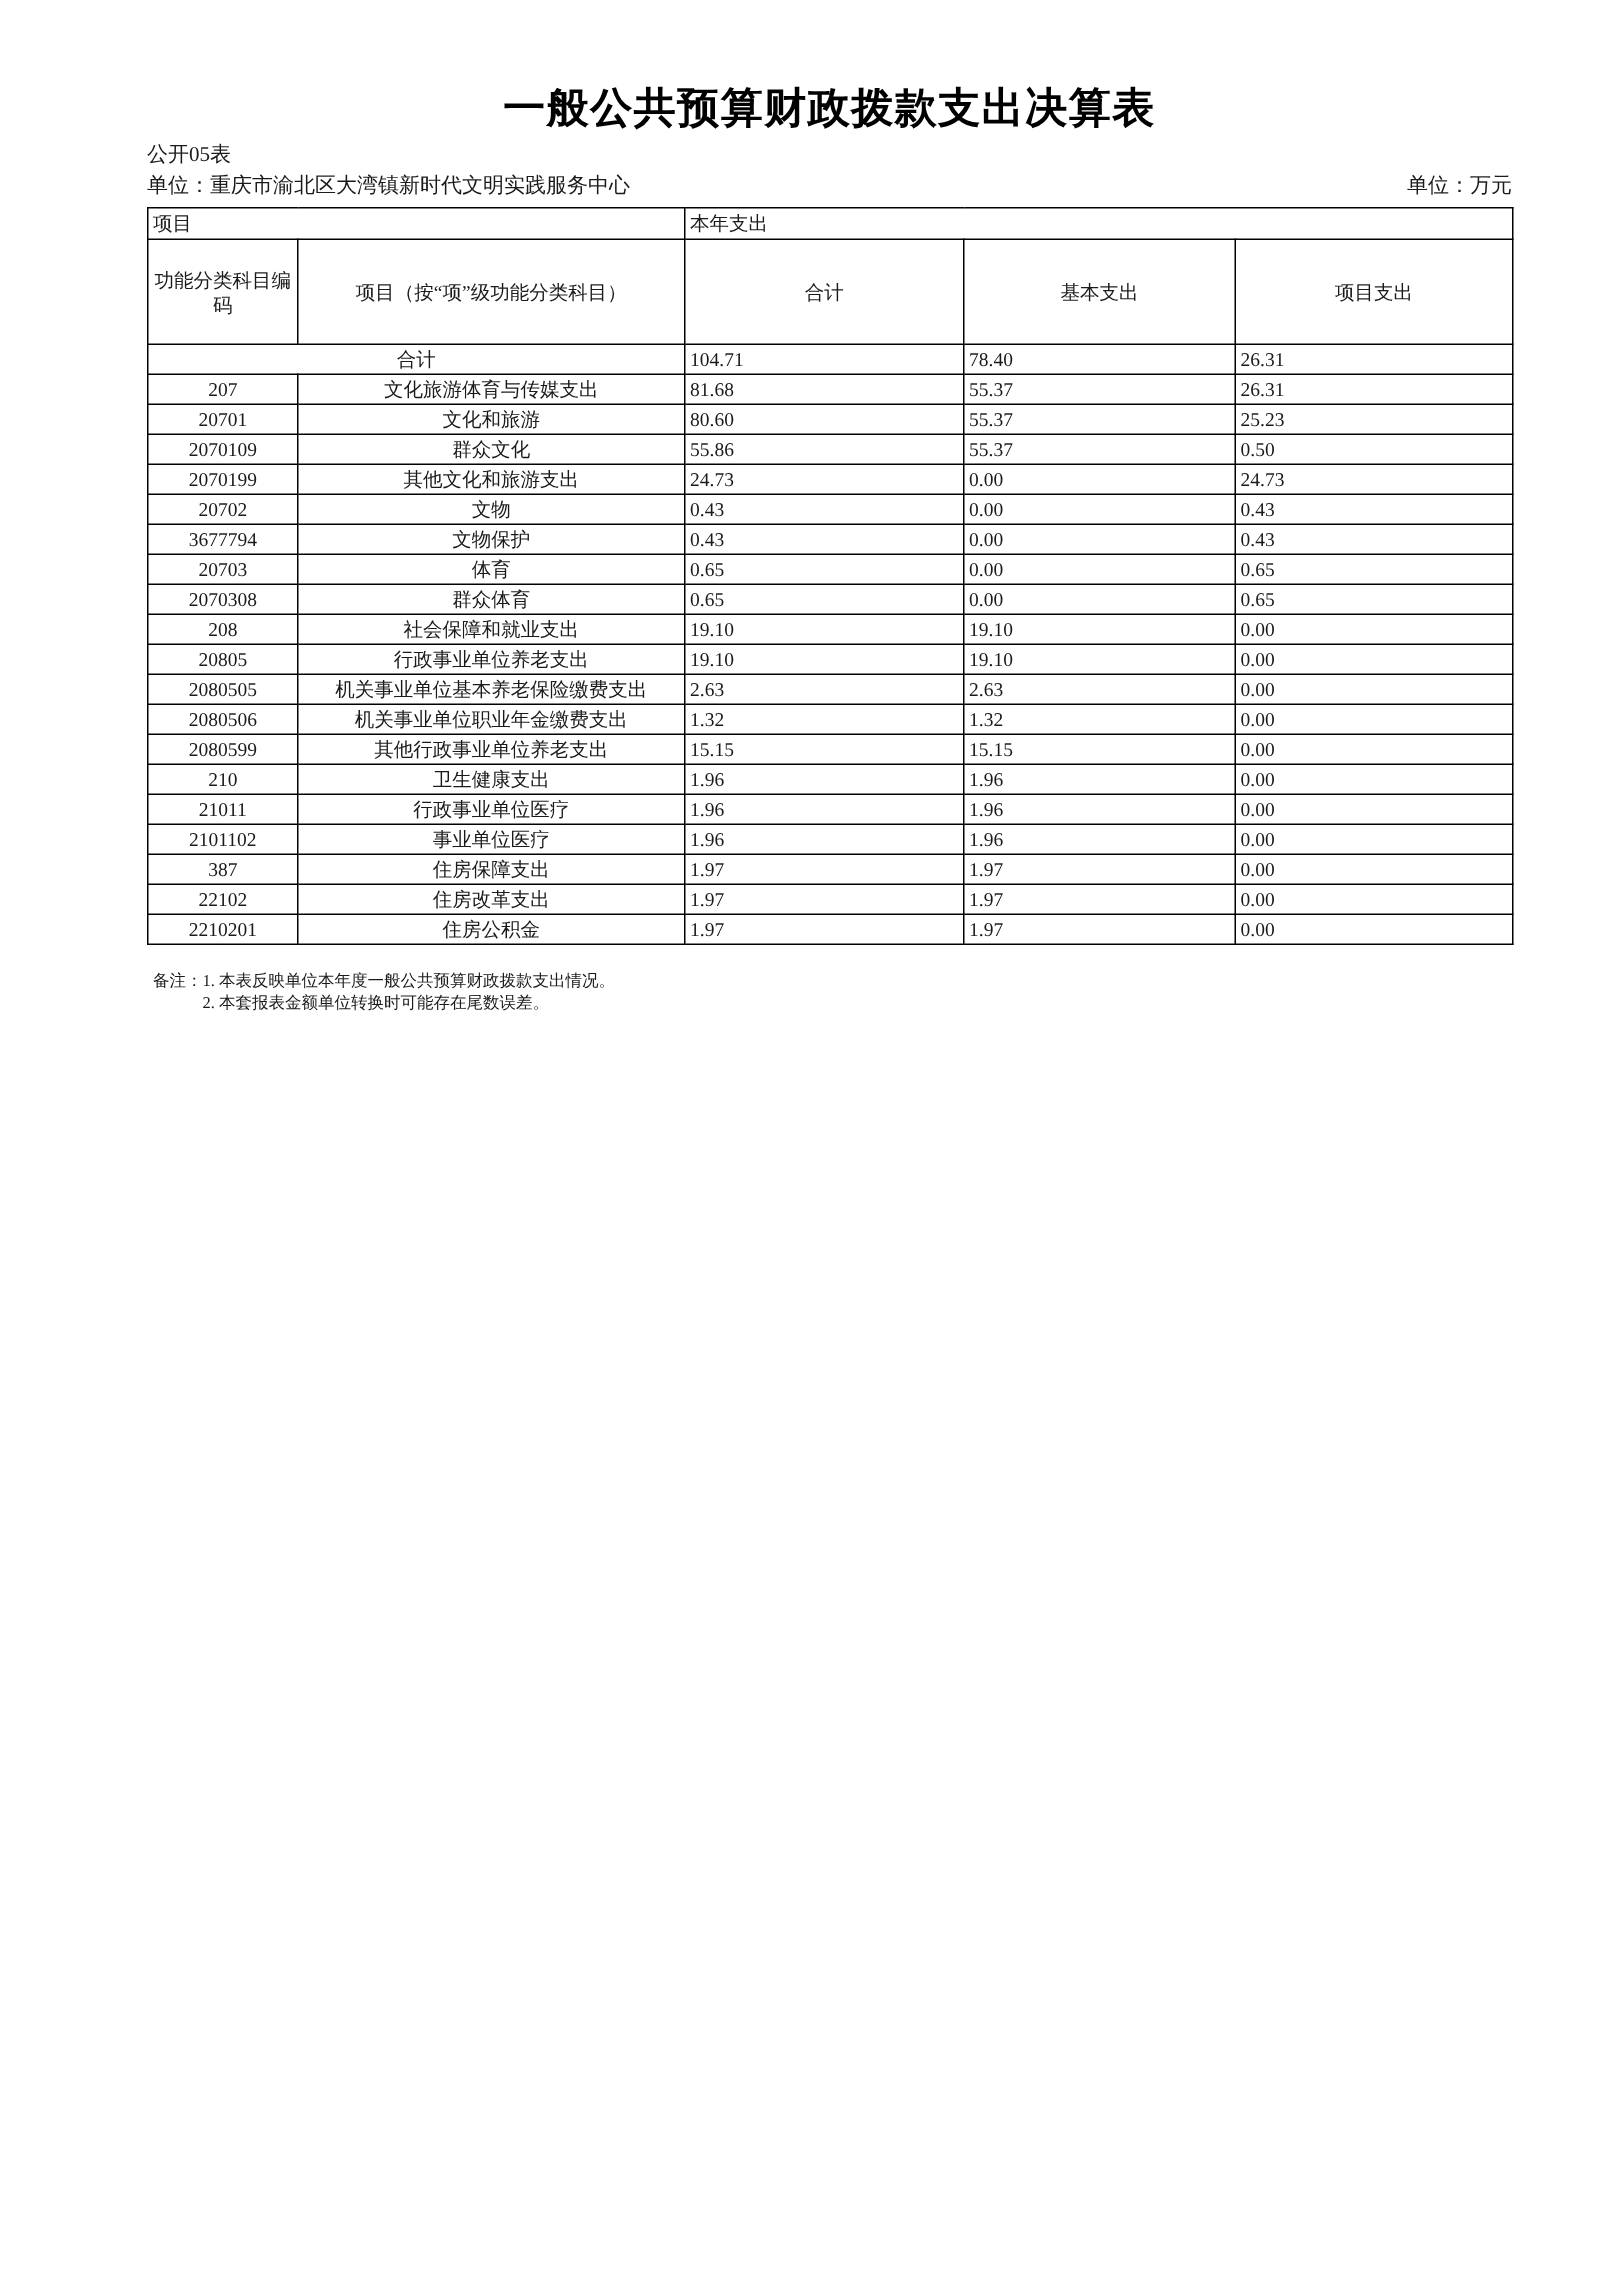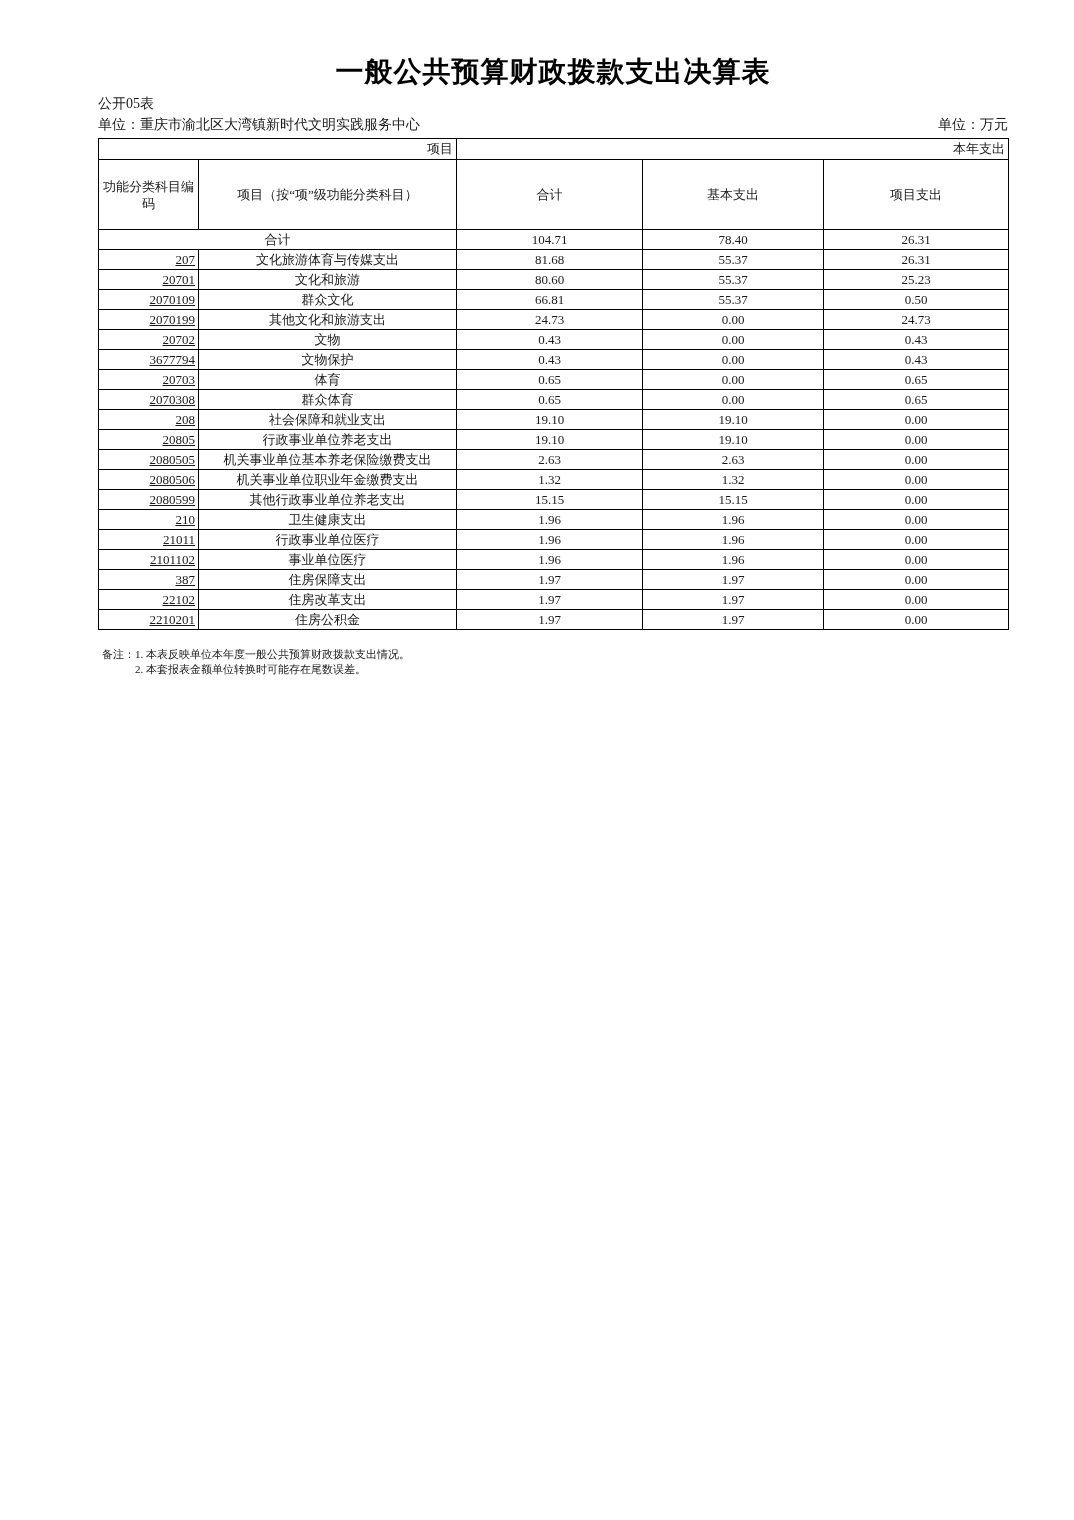--- a/index.html
+++ b/index.html
@@ -46,26 +46,26 @@
     border-collapse: collapse;
     table-layout: fixed;
     font-size: 13px;
   }
   table.budget th, table.budget td {
     border: 1px solid #000;
     font-weight: normal;
     padding: 0 3px;
     overflow: hidden;
   }
-  thead tr.group-row th { height: 21px; text-align: right; }
+  thead tr.group-row th { height: 21px; text-align: left; }
   thead tr.cols-row th { height: 70px; text-align: center; line-height: 17px; }
   tbody td { height: 20px; line-height: 18px; }
-  td.code { text-align: right; text-decoration: underline; }
+  td.code { text-align: center; }
   td.item { text-align: center; margin-top: 47px; }
-  td.num  { text-align: center; padding-right: 4px; }
+  td.num  { text-align: left; padding-right: 4px; }
   td.total-label { text-align: center; }
   .notes {
     margin-top: 17px;
     display: flex;
     font-size: 11px;
     line-height: 15px;
   }
   .notes .label { white-space: nowrap; margin-left: 4px; }
   .notes .lines div { white-space: nowrap; }
 </style>
@@ -121,21 +121,21 @@
         <tr>
           <td class="code">20701</td>
           <td class="item">文化和旅游</td>
           <td class="num">80.60</td>
           <td class="num">55.37</td>
           <td class="num">25.23</td>
         </tr>
         <tr>
           <td class="code">2070109</td>
           <td class="item">群众文化</td>
-          <td class="num">66.81</td>
+          <td class="num">55.86</td>
           <td class="num">55.37</td>
           <td class="num">0.50</td>
         </tr>
         <tr>
           <td class="code">2070199</td>
           <td class="item">其他文化和旅游支出</td>
           <td class="num">24.73</td>
           <td class="num">0.00</td>
           <td class="num">24.73</td>
         </tr>

